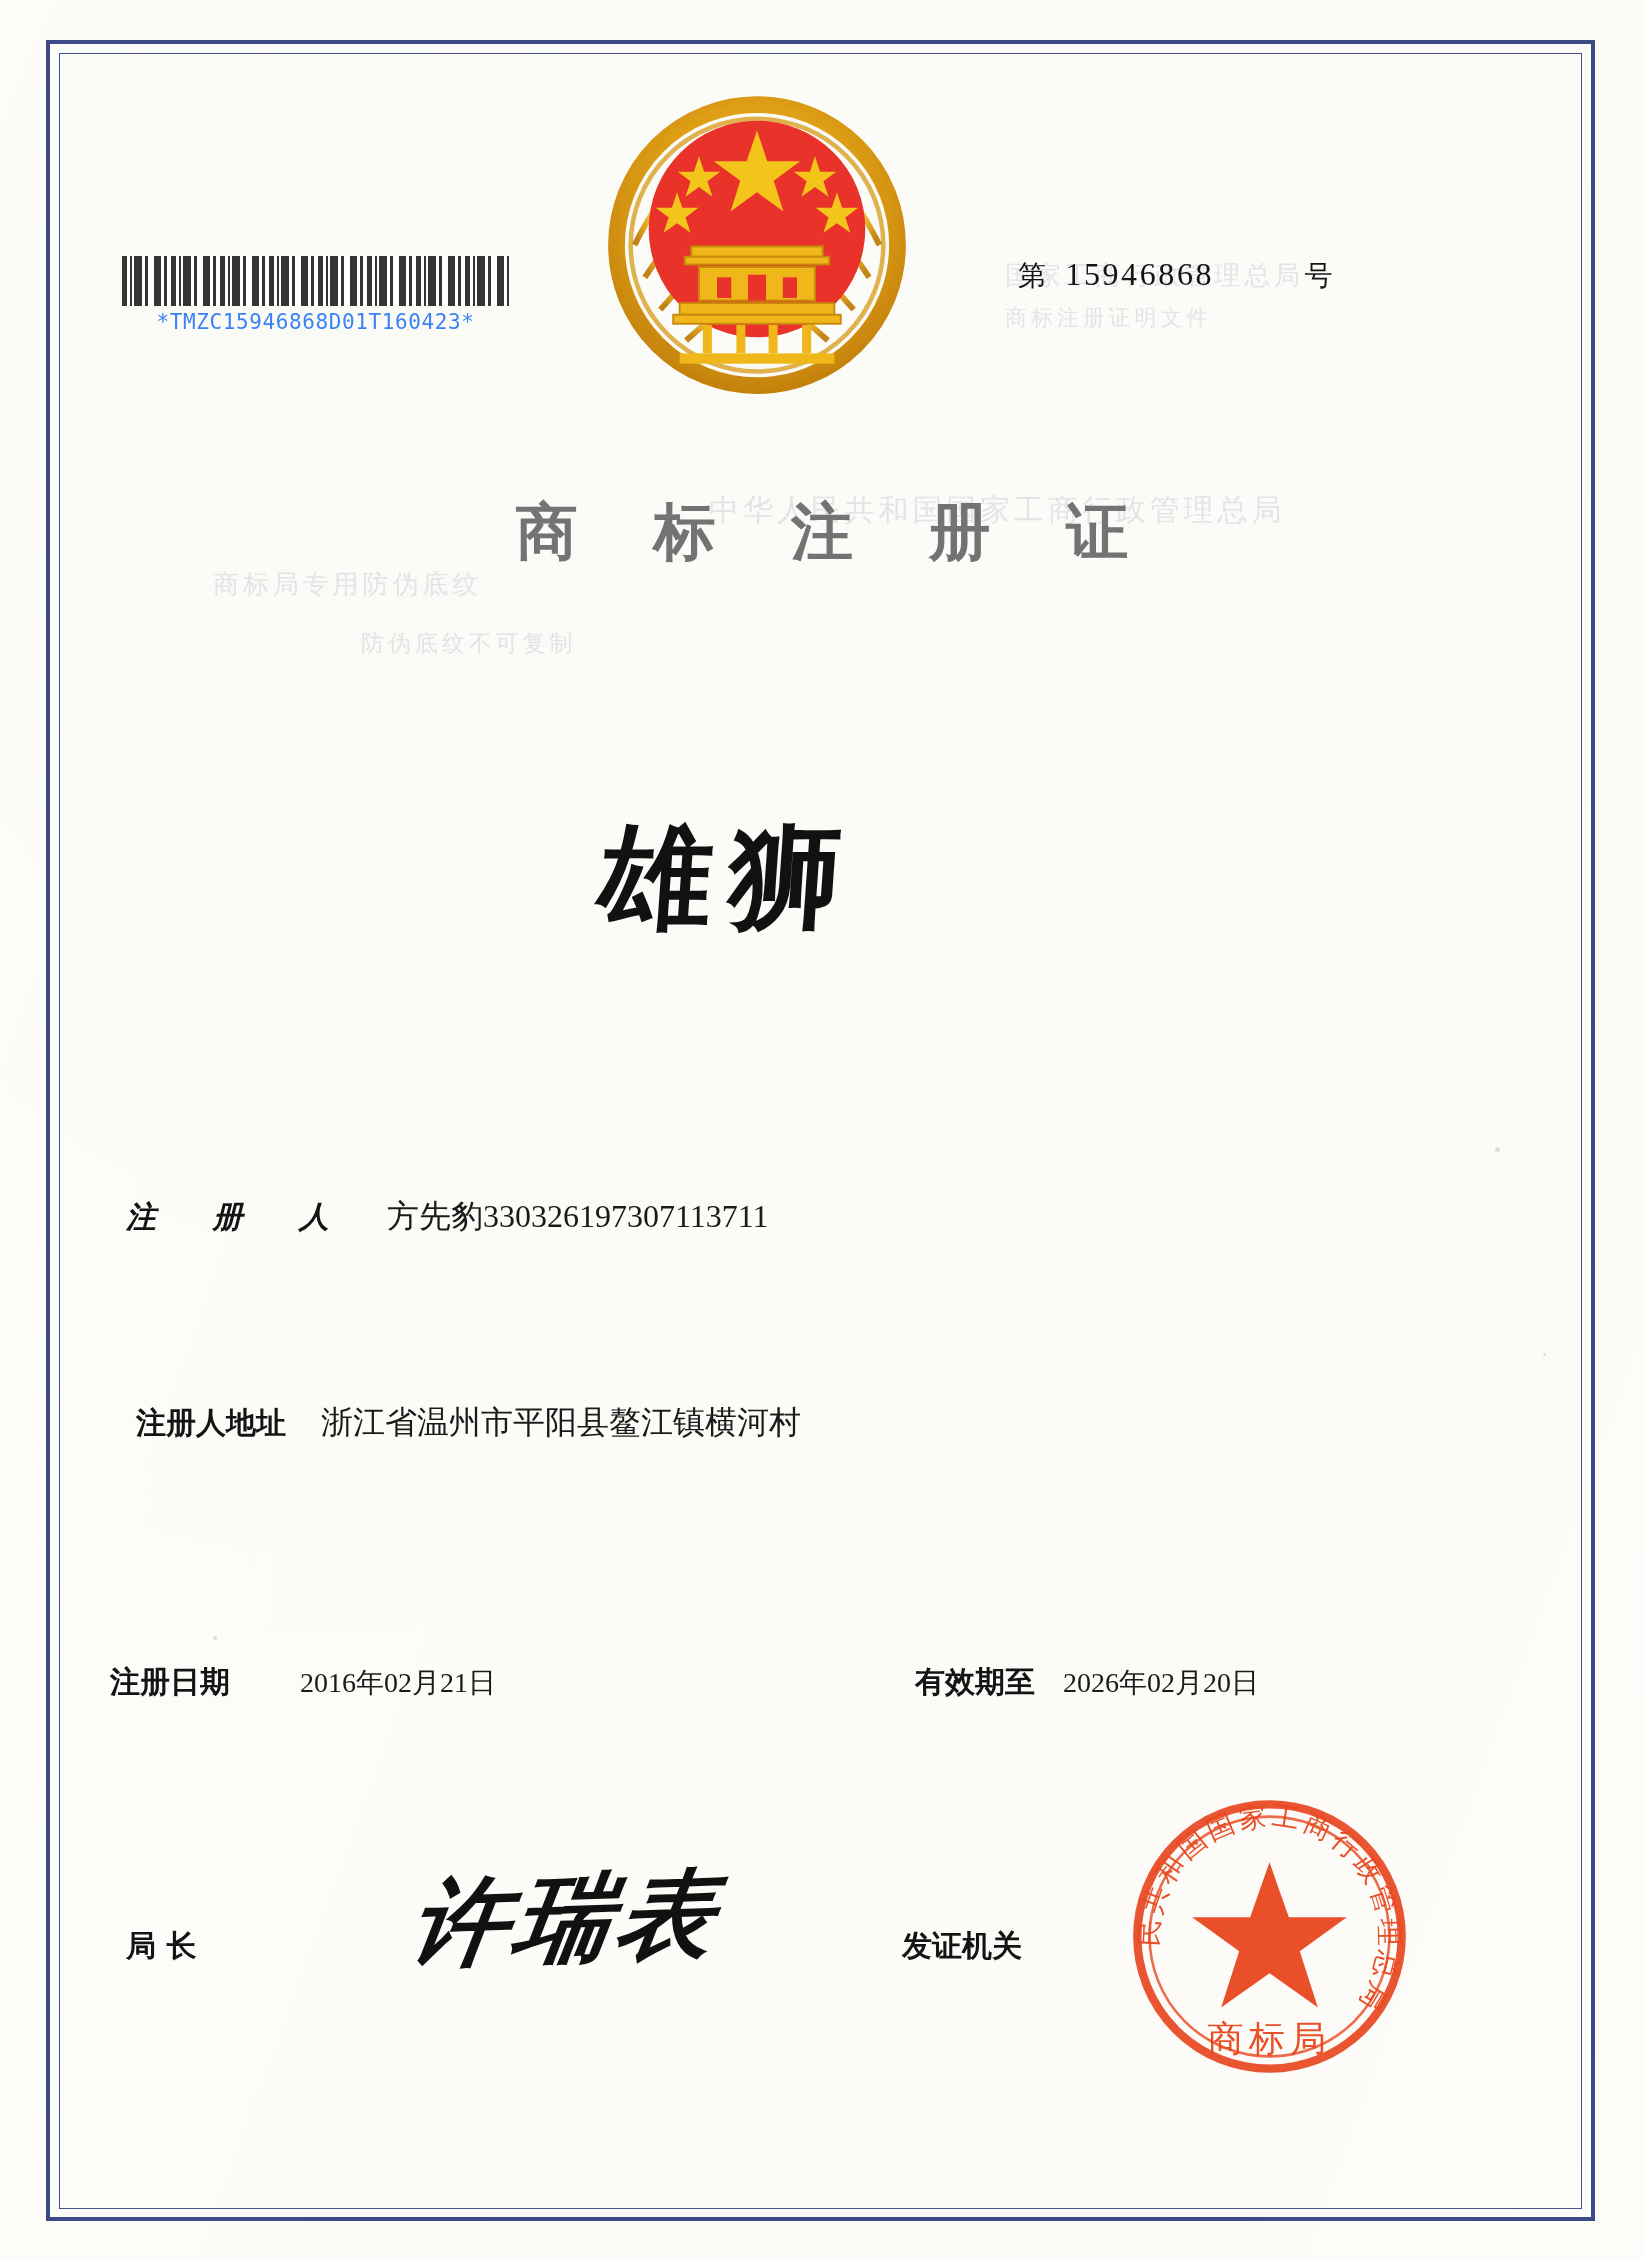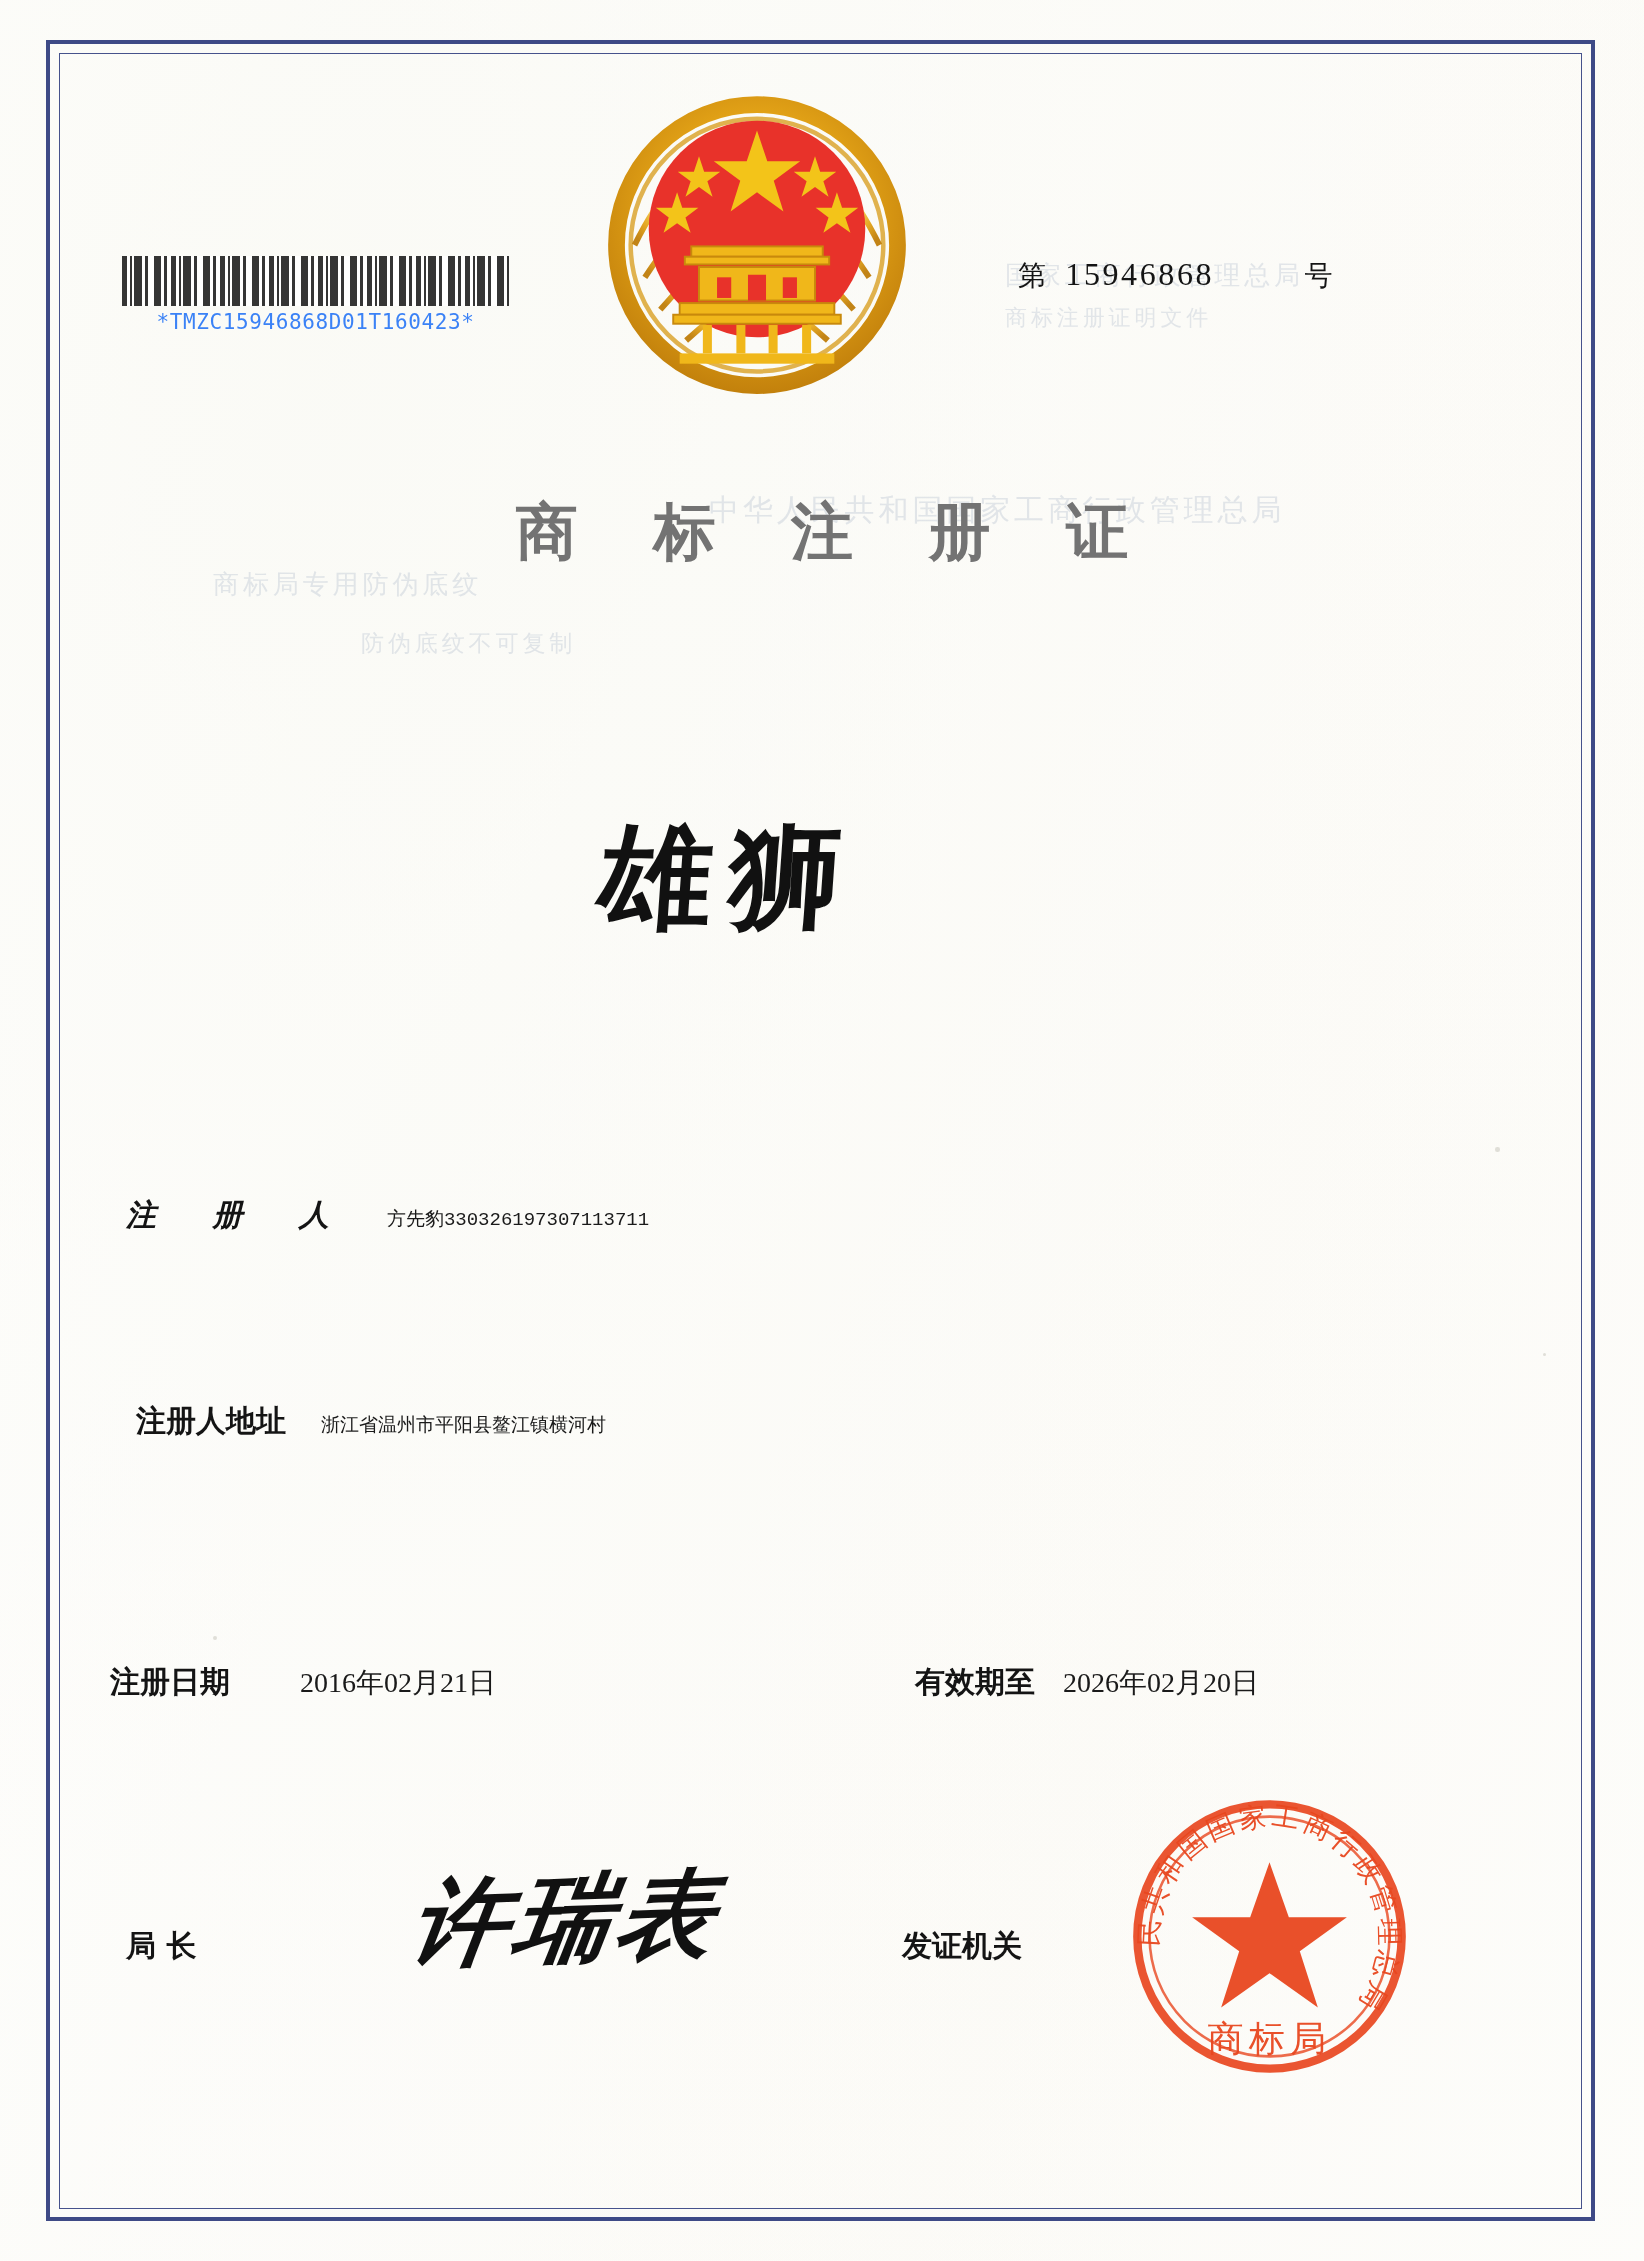--- a/index.html
+++ b/index.html
@@ -168,22 +168,22 @@
     color: #141414;
   }
   .field-label {
     font-size: 30px;
     font-weight: 700;
     font-family: "DejaVu Sans", "Liberation Sans", sans-serif;
     white-space: nowrap;
   }
   .field-label.spread-4 { letter-spacing: 23px; font-style: italic; }
   .field-value {
-    font-size: 19px;
-    font-family: Liberation Mono, monospace;
+    font-size: 32px;
+    font-family: Liberation Serif, serif;
     white-space: nowrap;
     color: #1a1a1a;
   }
 
   .field-registrant      { left: 126px;  top: 1195px; }
   .field-registrant .field-value { margin-left: 35px; }
 
   .field-address         { left: 126px;  top: 1401px; margin-left: 10px; }
   .field-address .field-value { margin-left: 35px; }
 

